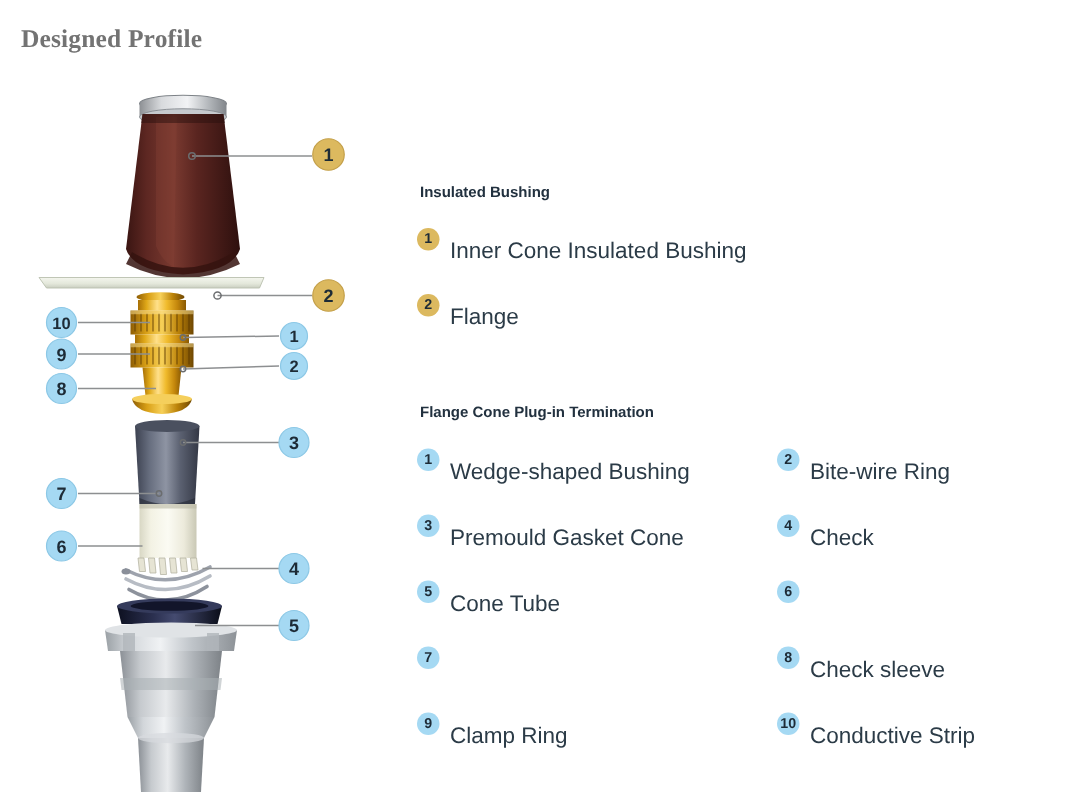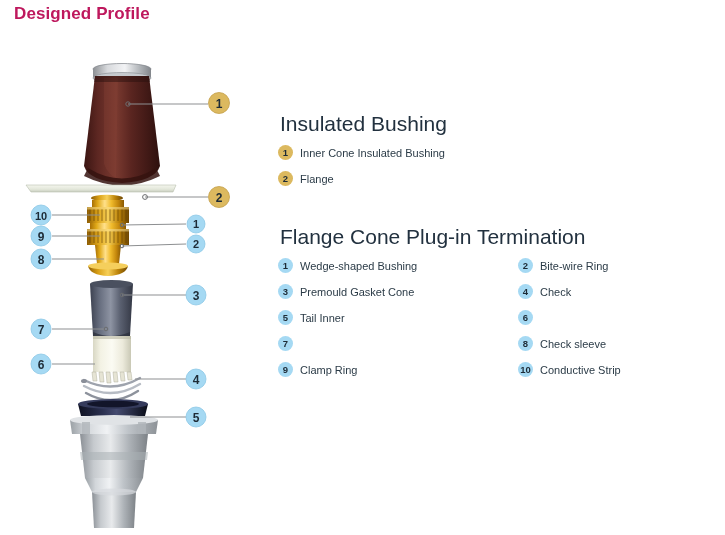--- a/index.html
+++ b/index.html
@@ -5,55 +5,55 @@
   html,body{margin:0;padding:0;}
   body{
     width:725px;height:535px;
     background:#ffffff;
     font-family:"Liberation Sans", sans-serif;
     color:#22313f;
     overflow:hidden;
     position:relative;
   }
   #page-title{
-    position:absolute;left:14px;top:4px;
+    position:absolute;left:14px;top:16px;
     font-size:17px;font-weight:bold;
-    color:#be185d;letter-spacing:.1px;
+    color:#737373;letter-spacing:.1px;font-family:Liberation Serif, serif;
   }
 
   
   #diagram{position:absolute;left:0;top:48px;width:262px;height:480px;}
   #diagram svg{display:block;}
 
   
   #legend{position:absolute;left:278px;top:108px;width:440px;}
   .sec-title{
-    font-size:21px;font-weight:normal;color:#22313f;
-    margin:4px 0 9px 2px;
+    font-size:10px;font-weight:bold;color:#22313f;
+    margin:15px 0 9px 2px;
   }
   .sec-gap{height:24px;}
   .list{display:flex;flex-wrap:wrap;}
   .list .item{
     display:flex;align-items:center;
     box-sizing:border-box;
     margin-bottom:11px;
   }
   .list.one-col .item{width:100%;}
   .list.two-col .item{width:240px;}
   .list.two-col .item.col2{width:200px;}
   .badge-sm{
     flex:none;
     width:15px;height:15px;border-radius:50%;
     display:flex;align-items:center;justify-content:center;
     font-size:9.5px;font-weight:bold;color:#1d2b36;
     margin-right:7px;
   }
   .badge-sm.gold{background:#dcb95f;}
   .badge-sm.blue{background:#a5d9f3;}
-  .lbl{font-size:11px;color:#2b3b47;white-space:nowrap;}
+  .lbl{font-size:15px;color:#2b3b47;white-space:nowrap;margin-top:16px;}
 </style>
 </head>
 <body>
 
 <div id="page-title">Designed Profile</div>
 
 <div id="diagram">
 <svg width="262" height="480" viewBox="0 0 262 480" xmlns="http://www.w3.org/2000/svg">
   <defs>
     <linearGradient id="gBrown" x1="0" y1="0" x2="1" y2="0">
@@ -353,21 +353,21 @@
       <div class="item">
         <span class="badge-sm blue">3</span>
         <span class="lbl">Premould Gasket Cone</span>
       </div>
       <div class="item col2">
         <span class="badge-sm blue">4</span>
         <span class="lbl">Check</span>
       </div>
       <div class="item">
         <span class="badge-sm blue">5</span>
-        <span class="lbl">Tail Inner</span>
+        <span class="lbl">Cone Tube</span>
       </div>
       <div class="item col2">
         <span class="badge-sm blue">6</span>
       </div>
       <div class="item">
         <span class="badge-sm blue">7</span>
       </div>
       <div class="item col2">
         <span class="badge-sm blue">8</span>
         <span class="lbl">Check sleeve</span>

